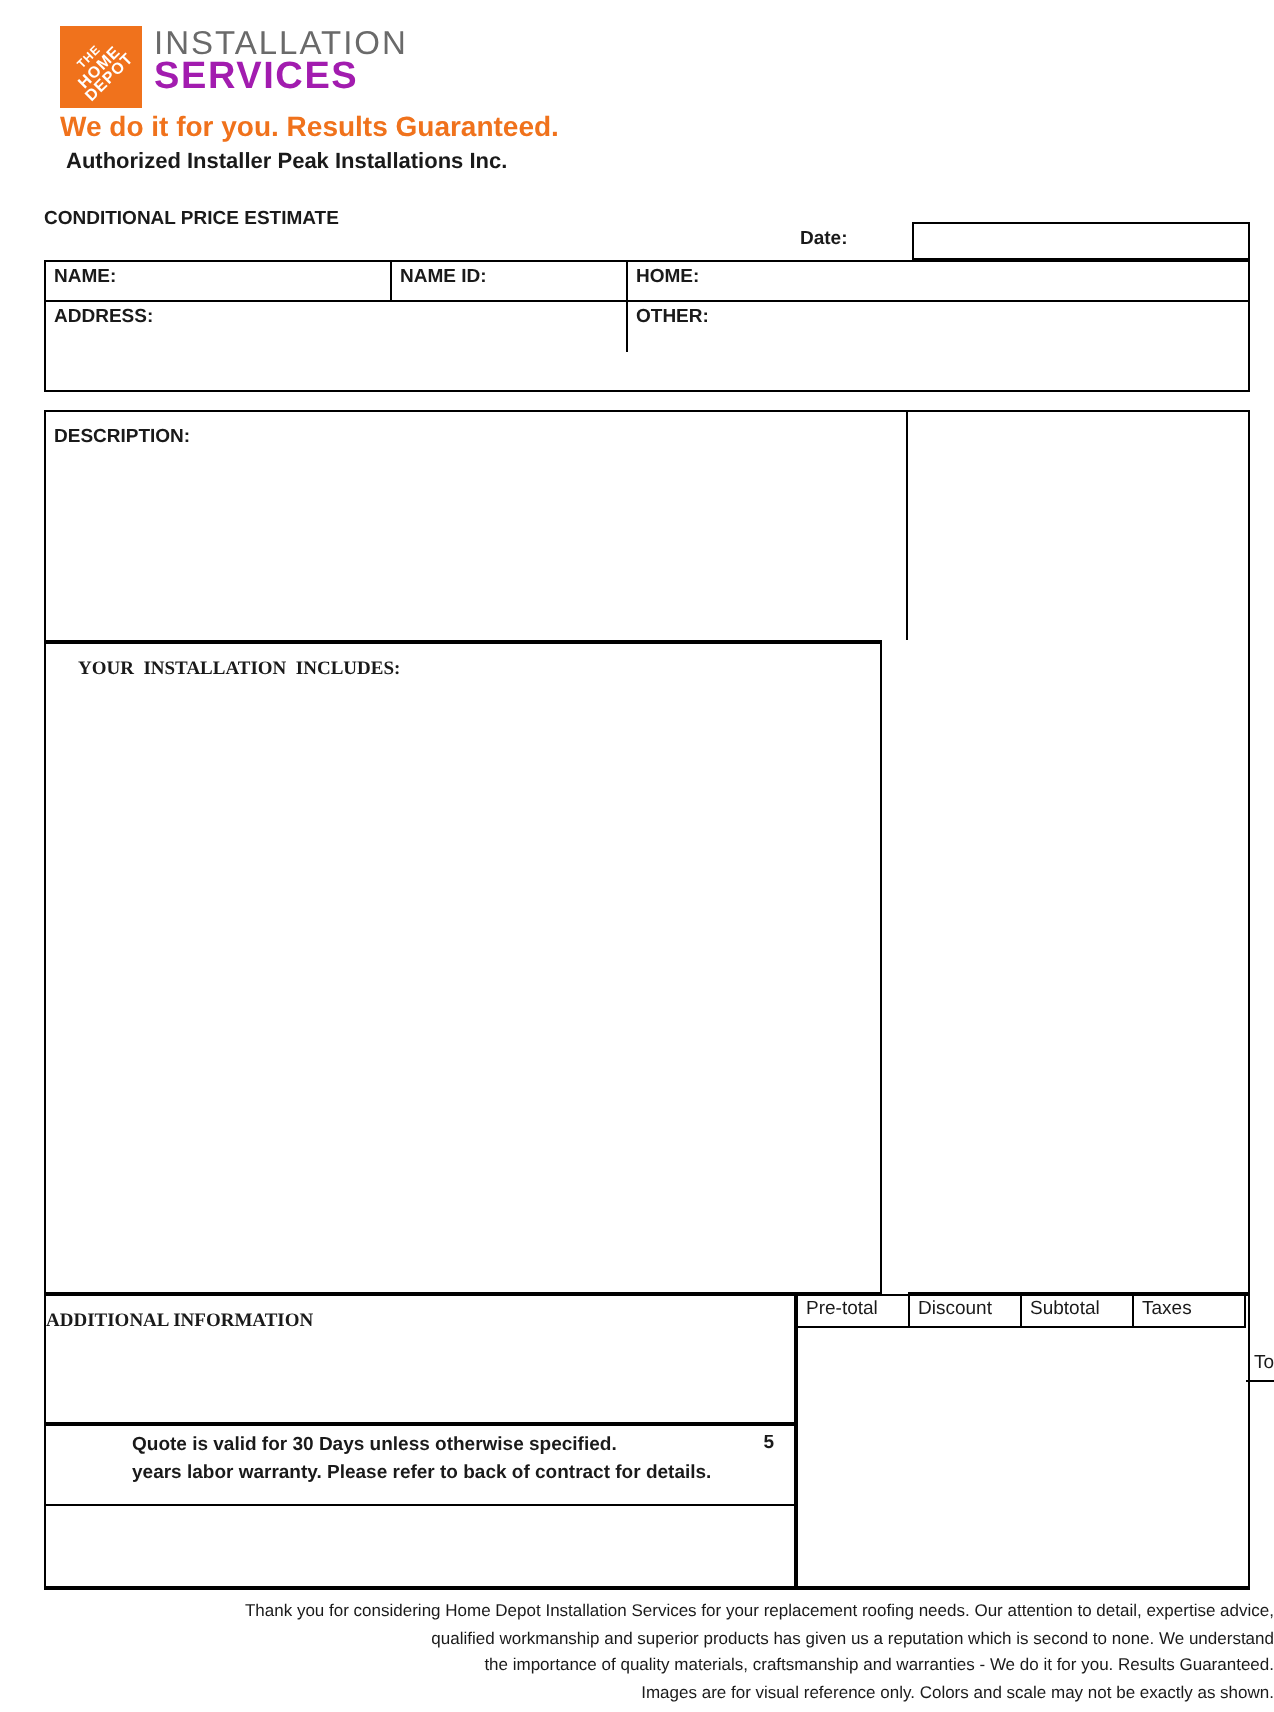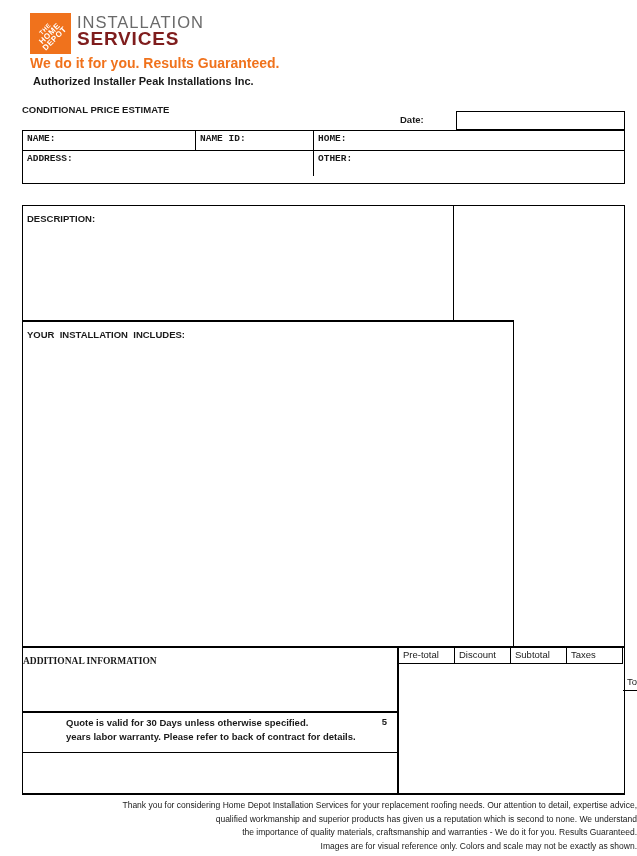--- a/index.html
+++ b/index.html
@@ -19,49 +19,49 @@
     transform:rotate(-45deg); color:#ffffff; font-weight:bold; text-align:center;
     font-size:8px; line-height:7px; letter-spacing:0.5px; white-space:nowrap;
   }
   .hd-diag .sm { display:block; font-size:6px; line-height:6px; }
   .hd-diag span { display:block; }
   .brand-top {
     left:77px; top:14px; font-size:16.5px; line-height:16px; color:#6a6a6a;
     font-weight:500; letter-spacing:1px; white-space:nowrap;
   }
   .brand-bottom {
-    left:77px; top:29px; font-size:19px; line-height:20px; color:#7f1d1d;
+    left:77px; top:29px; font-size:19px; line-height:20px; color:#a21caf;
     font-weight:800; letter-spacing:0.8px; white-space:nowrap;
   }
   .tagline {
     left:30px; top:55px; font-size:14px; font-weight:bold; color:#f0721c; white-space:nowrap;
   }
 
   .authorized { left:33px; top:75px; font-size:11px; font-weight:bold; white-space:nowrap; }
   .form-title { left:22px; top:104px; font-size:9.5px; font-weight:bold; white-space:nowrap; }
 
   .date-label { left:400px; top:114px; font-size:9.5px; font-weight:bold; }
   .date-box { left:456px; top:111px; width:169px; height:19px; border:1px solid #000; background:#fff; }
 
   
-  .contact { left:22px; top:130px; width:603px; height:54px; border:1px solid #000; display:flex; flex-direction:column;font-family:Liberation Mono, monospace; }
+  .contact { left:22px; top:130px; width:603px; height:66px; border:1px solid #000; display:flex; flex-direction:column; }
   .c-row { display:flex; border-bottom:1px solid #000; }
   .c-row:last-child { border-bottom:none; }
   .c-row.r1 { height:20px; }
   .c-row.r2 { height:25px; }
   .c-row.r3 { flex:1; }
   .c-cell { border-right:1px solid #000; padding:2px 4px; font-size:9.5px; font-weight:bold; }
   .c-cell:last-child { border-right:none; flex:1; }
   .c-cell.w-name { width:173px; }
   .c-cell.w-lead { width:118px; }
   .c-cell.w-wide { width:291px; }
 
   
   .desc-box { left:22px; top:205px; width:432px; height:115px; border:1px solid #000; border-bottom:none; padding:2px 4px; }
-  .includes-box { left:22px; top:320px; width:492px; height:327px; border:1px solid #000; border-top:2px solid #000; padding:2px 4px; }
+  .includes-box { left:22px; top:320px; width:419px; height:327px; border:1px solid #000; border-top:2px solid #000; padding:2px 16px;font-family:Liberation Serif, serif; }
   .right-col { left:454px; top:205px; width:171px; height:442px; border:1px solid #000; border-left:none; }
   .box-label { font-size:9.5px; font-weight:bold; white-space:pre; }
 
   
   .addinfo { left:22px; top:647px; width:376px; height:65px; border:1px solid #000; padding-top:2px;font-family:Liberation Serif, serif; }
   .addinfo .box-label { white-space:normal; }
 
   .money { left:398px; top:647px; width:227px; height:148px;
            border:1px solid #000; border-bottom:2px solid #000;
            display:flex; flex-direction:row; }

